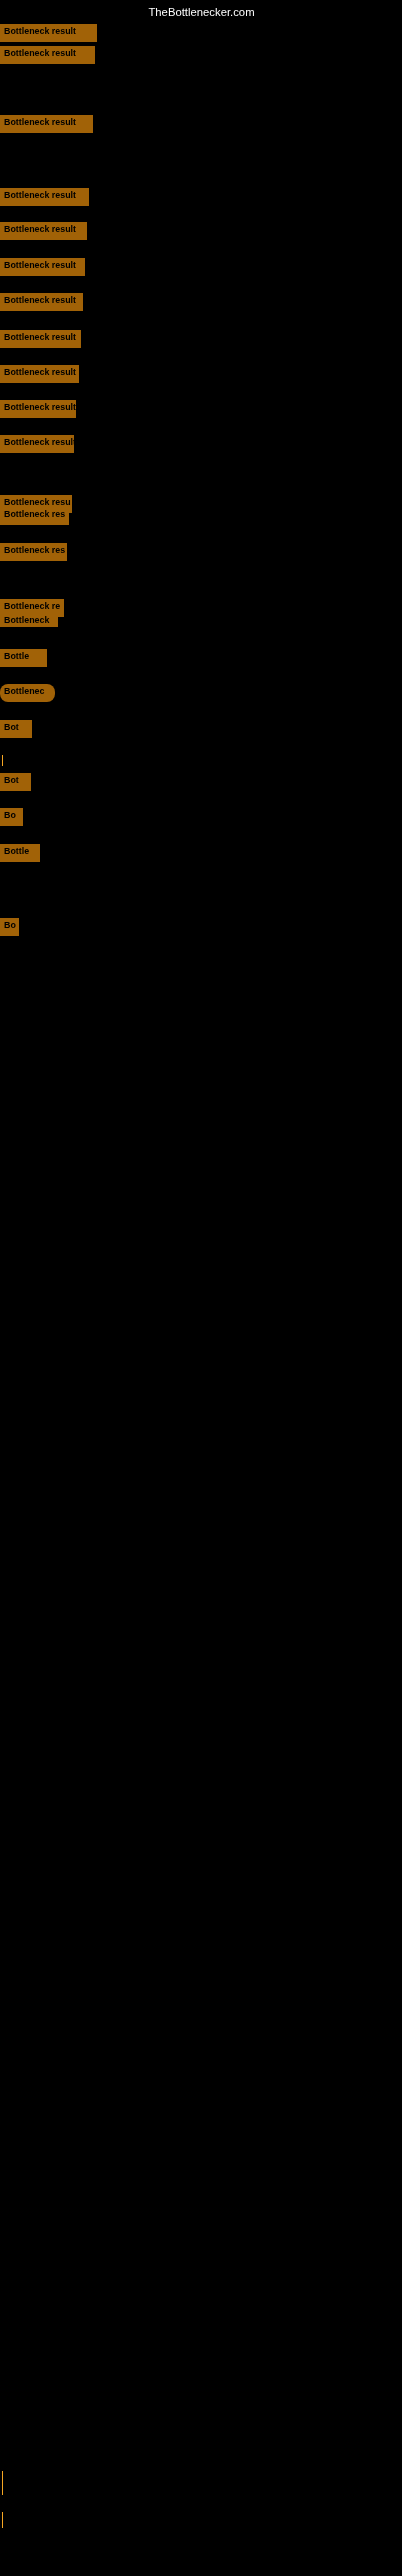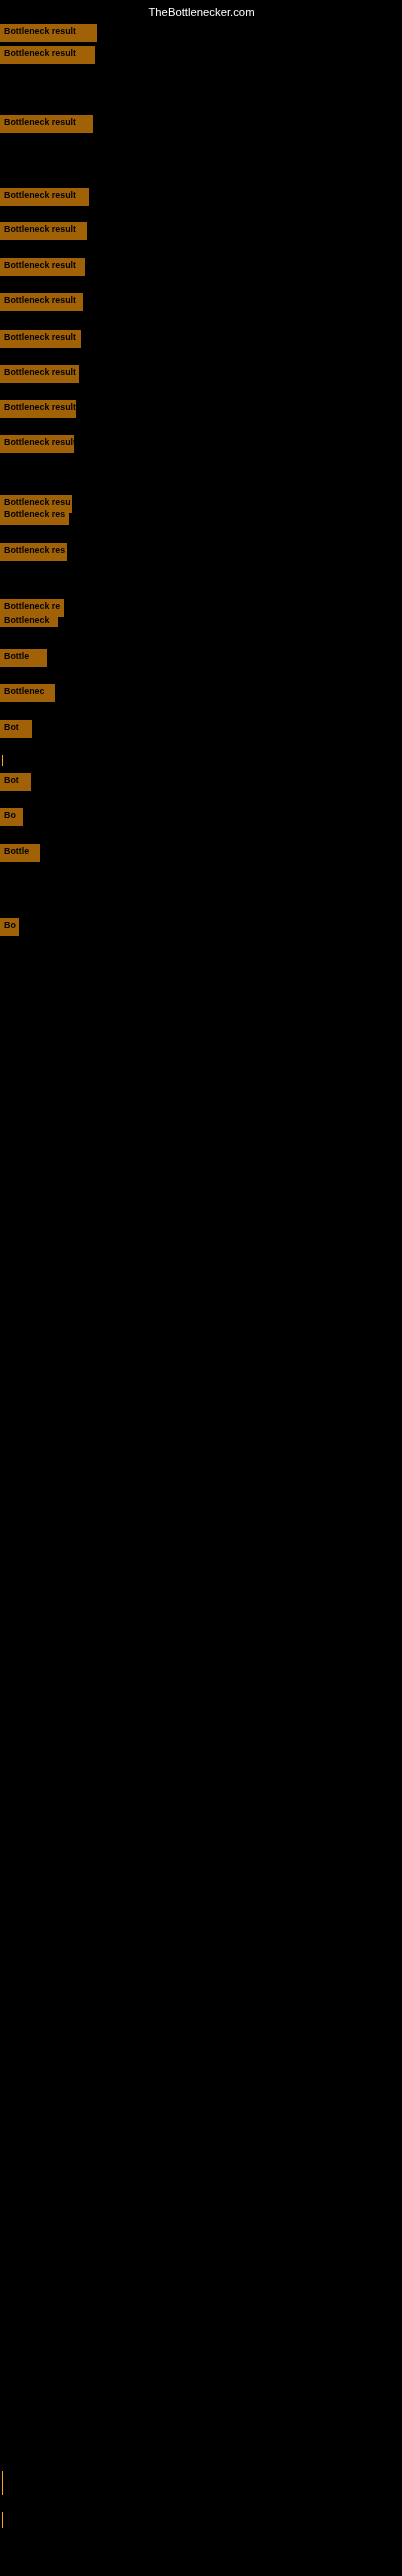--- a/index.html
+++ b/index.html
@@ -63,21 +63,21 @@
     <div class="bottleneck-badge" style="top: 330px; width: 81px; height: 17.7px; font-size: 8.9px;">Bottleneck result</div>
     <div class="bottleneck-badge" style="top: 365px; width: 79px; height: 17.7px; font-size: 8.9px;">Bottleneck result</div>
     <div class="bottleneck-badge" style="top: 400px; width: 76px; height: 17.7px; font-size: 8.9px;">Bottleneck result</div>
     <div class="bottleneck-badge" style="top: 435px; width: 74px; height: 17.7px; font-size: 8.9px;">Bottleneck result</div>
     <div class="bottleneck-badge" style="top: 471px; width: 72px; height: 17.7px; font-size: 8.9px; margin-top: 24px;">Bottleneck resu</div>
     <div class="bottleneck-badge" style="top: 507px; width: 69px; height: 17.7px; font-size: 8.9px;">Bottleneck res</div>
     <div class="bottleneck-badge" style="top: 543px; width: 67px; height: 17.7px; font-size: 8.9px;">Bottleneck res</div>
     <div class="bottleneck-badge" style="top: 578px; width: 64px; height: 17.7px; font-size: 8.9px; margin-top: 21px;">Bottleneck re</div>
     <div class="bottleneck-badge" style="top: 613px; width: 58px; height: 14px; font-size: 8.9px;">Bottleneck</div>
     <div class="bottleneck-badge" style="top: 649px; width: 47px; height: 17.7px; font-size: 8.9px;">Bottle</div>
-    <div class="bottleneck-badge" style="top: 684px; width: 55px; height: 17.7px; font-size: 8.9px;">Bottlenec</div>
+    <div class="bottleneck-badge" style="top: 684px; width: 55px; height: 17.7px; font-size: 8.9px; border-radius: 8px;">Bottlenec</div>
     <div class="bottleneck-badge" style="top: 720px; width: 32px; height: 17.7px; font-size: 8.9px;">Bot</div>
     <div class="bottleneck-badge" style="top: 773px; width: 31px; height: 17.7px; font-size: 8.9px;">Bot</div>
     <div class="bottleneck-badge" style="top: 808px; width: 22.5px; height: 17.7px; font-size: 8.9px;">Bo</div>
     <div class="bottleneck-badge" style="top: 844px; width: 40px; height: 17.7px; font-size: 8.9px;">Bottle</div>
     <div class="bottleneck-badge" style="top: 918px; width: 19.3px; height: 17.7px; font-size: 8.9px;">Bo</div>
   </div>
 <div id="lines-container">
     <div class="vertical-line" style="top: 755px; height: 11.3px;"></div>
     <div class="vertical-line" style="top: 2471px; height: 24px;"></div>
     <div class="vertical-line" style="top: 2512px; height: 16px;"></div>

